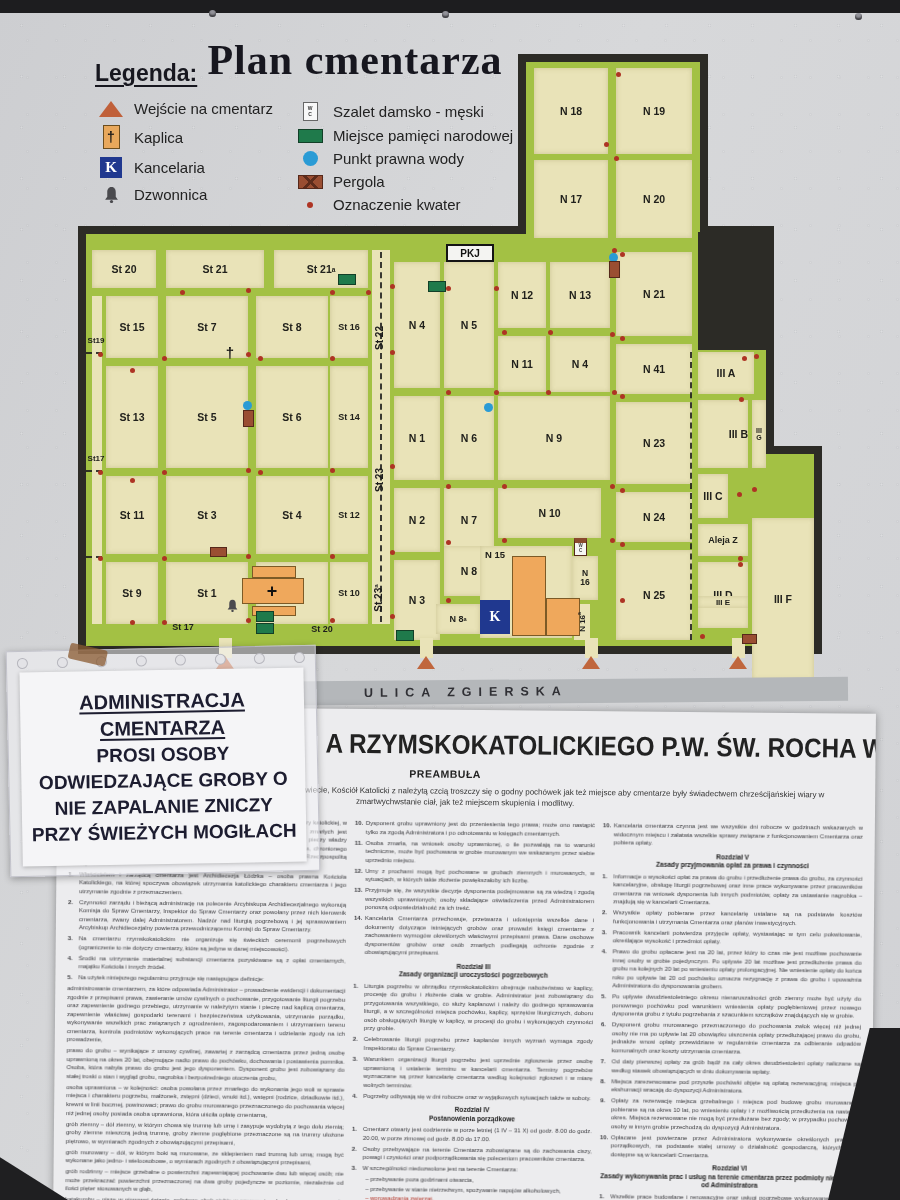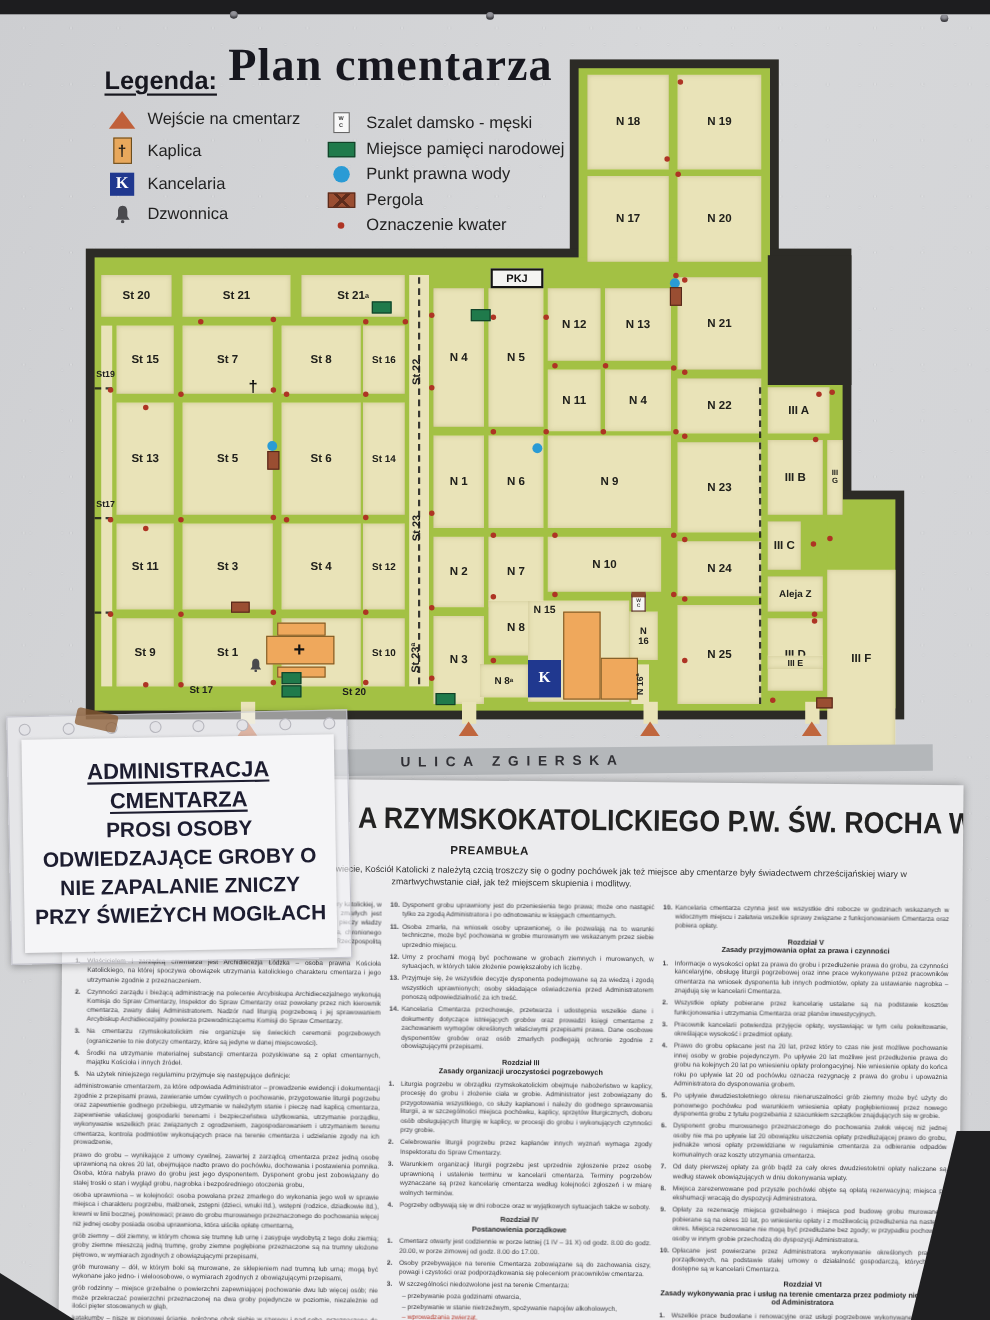--- a/index.html
+++ b/index.html
@@ -267,21 +267,21 @@
       <div class="blk" style="left: 498px; top: 336px; width: 48px; height: 56px;">
         <span>N 11</span>
       </div>
       <div class="blk" style="left: 550px; top: 336px; width: 60px; height: 56px;">
         <span>N 4</span>
       </div>
       <div class="blk" style="left: 616px; top: 252px; width: 76px; height: 84px;">
         <span>N 21</span>
       </div>
       <div class="blk" style="left: 616px; top: 344px; width: 76px; height: 50px;">
-        <span>N 22</span>
+        <span>N 41</span>
       </div>
       <div class="blk" style="left: 394px; top: 396px; width: 46px; height: 84px;">
         <span>N 1</span>
       </div>
       <div class="blk" style="left: 444px; top: 396px; width: 50px; height: 84px;">
         <span>N 6</span>
       </div>
       <div class="blk" style="left: 498px; top: 396px; width: 112px; height: 84px;">
         <span>N 9</span>
       </div>
@@ -330,21 +330,21 @@
       </div>
       <div class="blk" style="left: 534px; top: 160px; width: 74px; height: 78px;">
         <span>N 17</span>
       </div>
       <div class="blk" style="left: 616px; top: 160px; width: 76px; height: 78px;">
         <span>N 20</span>
       </div>
       <div class="blk" style="left: 698px; top: 352px; width: 56px; height: 42px;">
         <span>III A</span>
       </div>
-      <div class="blk" style="left: 698px; top: 400px; width: 50px; height: 68px;">
+      <div class="blk" style="left: 698px; top: 400px; width: 50px; height: 68px; justify-content: flex-end;">
         <span>III B</span>
       </div>
       <div class="blk" style="left: 752px; top: 400px; width: 14px; height: 68px; font-size: 7px;">
         <span class="stack">
           <span>III</span>
           <span>G</span>
         </span>
       </div>
       <div class="blk" style="left: 698px; top: 474px; width: 30px; height: 44px;">
         <span>III C</span>

